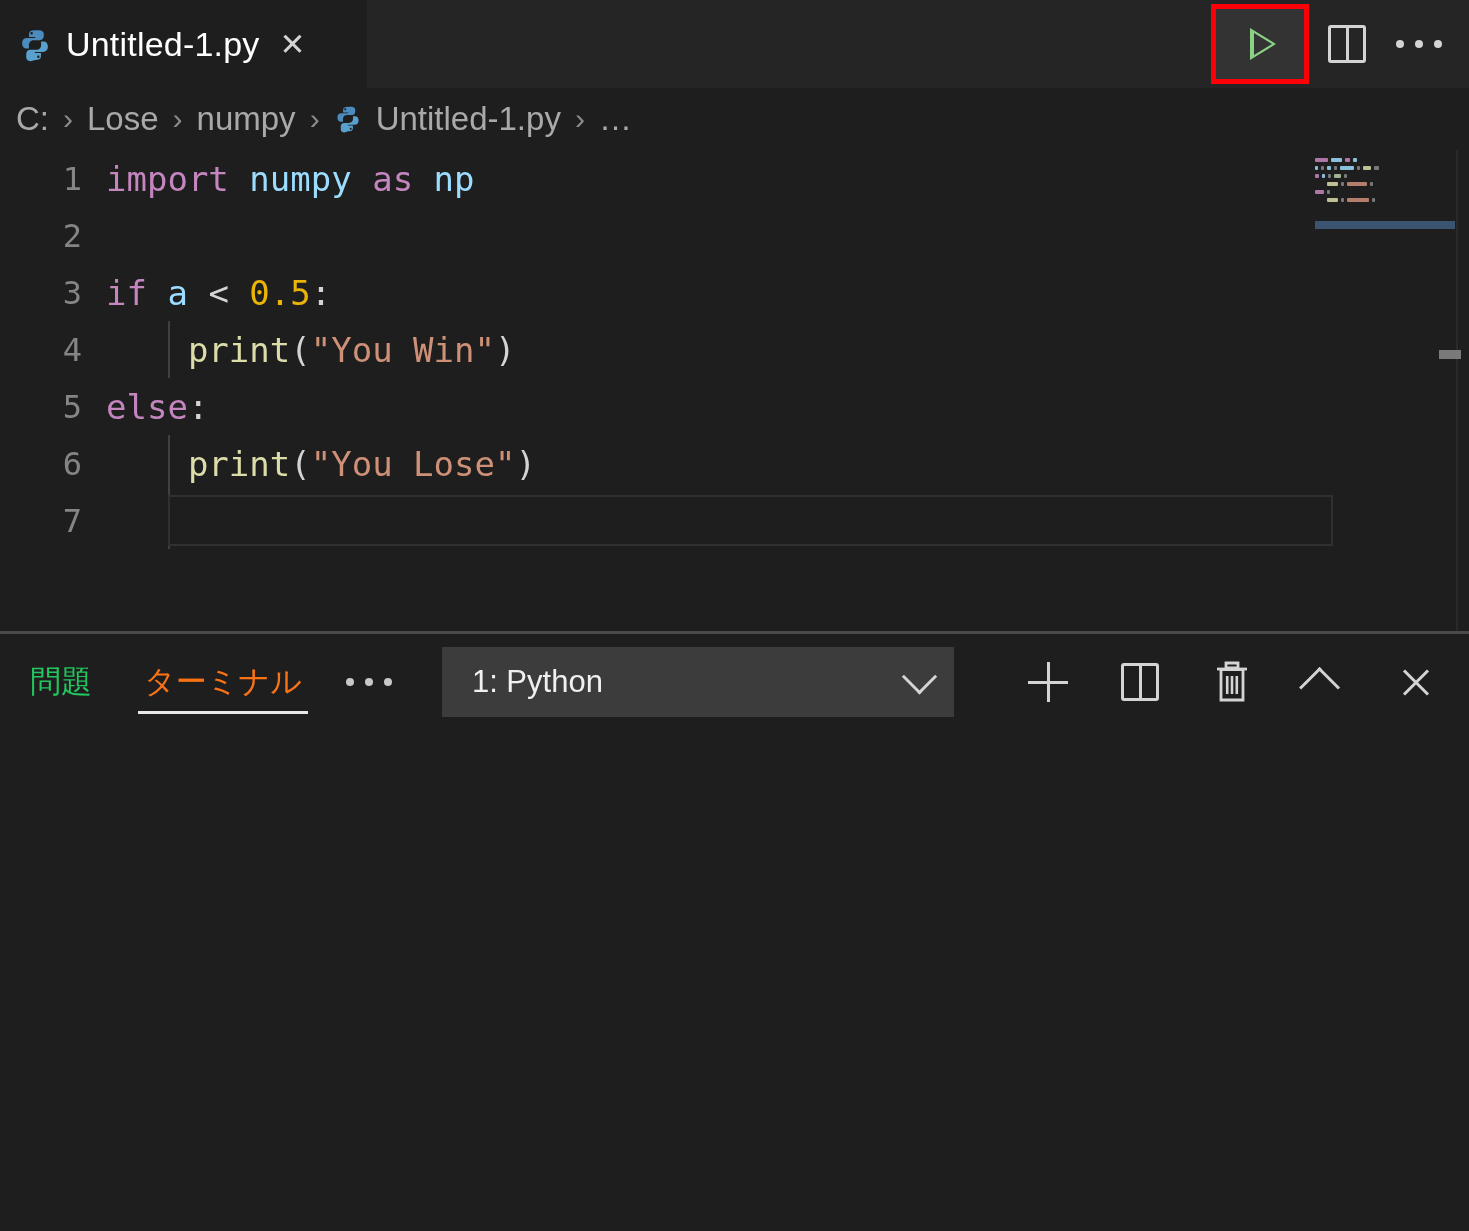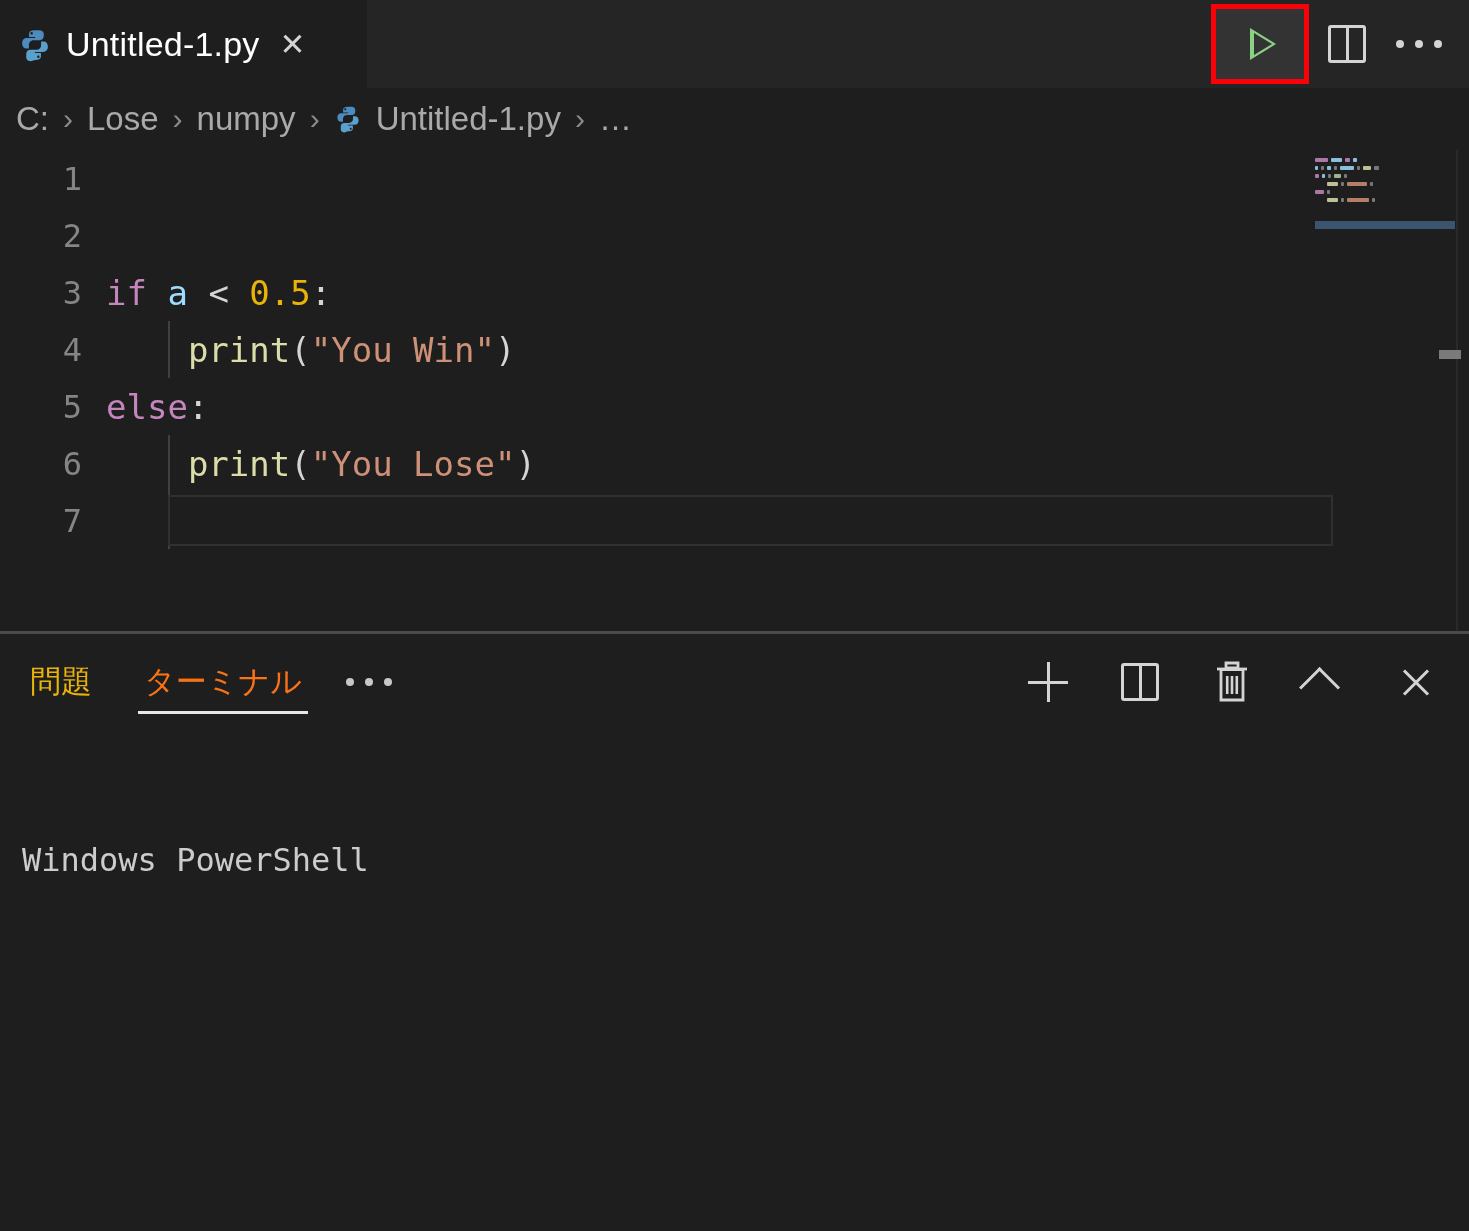--- a/index.html
+++ b/index.html
@@ -227,21 +227,21 @@
   .panel-header {
     height: 96px;
     display: flex;
     align-items: center;
     padding-left: 22px;
     box-sizing: border-box;
   }
   .panel-tab {
     position: relative;
     font-size: 31px;
-    color: #eab308;
+    color: #22c55e;
     padding: 0 8px;
     margin-right: 36px;
     height: 96px;
     display: flex;
     align-items: center;
   }
   .panel-tab.active { color: #f97316; }
   .panel-tab.active::after {
     content: "";
     position: absolute;
@@ -362,21 +362,21 @@
     <path fill="#4b8bbe" d="M11.9 1.5c-2.3 0-4.1.6-4.1 2.6v2.3h4.3v.7H6.2c-1.8 0-3.3 1.2-3.3 3.6 0 2.4 1.3 3.7 3.1 3.7h1.7v-2.5c0-1.9 1.6-3.3 3.5-3.3h4.2c1.6 0 2.8-1.3 2.8-2.9V4.1c0-1.7-1.5-2.6-3.2-2.6zm-2.3 1.3c.5 0 .9.4.9.9s-.4.9-.9.9-.8-.4-.8-.9.3-.9.8-.9z"></path>
     <path fill="#5aa0cd" d="M12.1 22.5c2.3 0 4.1-.6 4.1-2.6v-2.3h-4.3v-.7h5.9c1.8 0 3.3-1.2 3.3-3.6 0-2.4-1.3-3.7-3.1-3.7h-1.7v2.5c0 1.9-1.6 3.3-3.5 3.3H8.6c-1.6 0-2.8 1.3-2.8 2.9v2.6c0 1.7 1.5 2.6 3.2 2.6zm2.3-1.3c-.5 0-.9-.4-.9-.9s.4-.9.9-.9.8.4.8.9-.3.9-.8.9z"></path>
   </svg>
   <span class="bc-item">Untitled-1.py</span>
   <span class="bc-sep">›</span>
   <span class="bc-item">…</span>
 </div>
 
 <div class="editor">
   <div id="code-lines">
-      <div class="code-line"><span class="ln">1</span></div>
+      <div class="code-line"><span class="ln">1</span><span class="code-text"><span class="k">import</span><span class="op"> </span><span class="v">numpy</span><span class="op"> </span><span class="k">as</span><span class="op"> </span><span class="v">np</span></span></div>
       <div class="code-line"><span class="ln">2</span></div>
       <div class="code-line"><span class="ln">3</span><span class="code-text"><span class="k">if</span><span class="op"> </span><span class="v">a </span><span class="op">&lt; </span><span class="nu">0.5</span><span class="op">:</span></span></div>
       <div class="code-line"><span class="ln">4</span><span class="indent-guide"></span><span class="code-text"><span class="op">    </span><span class="fn">print</span><span class="op">(</span><span class="st">"You Win"</span><span class="op">)</span></span></div>
       <div class="code-line"><span class="ln">5</span><span class="code-text"><span class="k">else</span><span class="op">:</span></span></div>
       <div class="code-line"><span class="ln">6</span><span class="indent-guide"></span><span class="code-text"><span class="op">    </span><span class="fn">print</span><span class="op">(</span><span class="st">"You Lose"</span><span class="op">)</span></span></div>
       <div class="code-line"><span class="ln">7</span><span class="indent-guide"></span><span class="cur-line-box"></span><span class="code-text"><span class="op"></span></span></div>
     </div>
   <div class="minimap">
     <div id="minimap-lines">
         <div class="mm-line">
@@ -434,20 +434,24 @@
     <div class="panel-tab">
       <span>問題</span>
     </div>
     <div class="panel-tab active">
       <span>ターミナル</span>
     </div>
     <div class="panel-tab-dots">
       <span></span>
       <span></span>
       <span></span>
+    </div>
+    <div class="term-select">
+      <span>1: Python</span>
+      <span class="chev-down"></span>
     </div>
     <div class="panel-actions">
       <div class="pa-btn">
         <div class="plus-icon"></div>
       </div>
       <div class="pa-btn">
         <div class="split-icon"></div>
       </div>
       <div class="pa-btn">
         <svg width="40" height="44" viewBox="0 0 20 22">
@@ -460,21 +464,20 @@
       <div class="pa-btn">
         <div class="chev-up"></div>
       </div>
       <div class="pa-btn">
         <div class="x-icon"></div>
       </div>
     </div>
   </div>
 
   <div class="terminal">
-    <div><span>Windows PowerShell</span></div>
     <div class="t-blank"></div>
     
     
     
     
     
     
   </div>
 
 </div>

